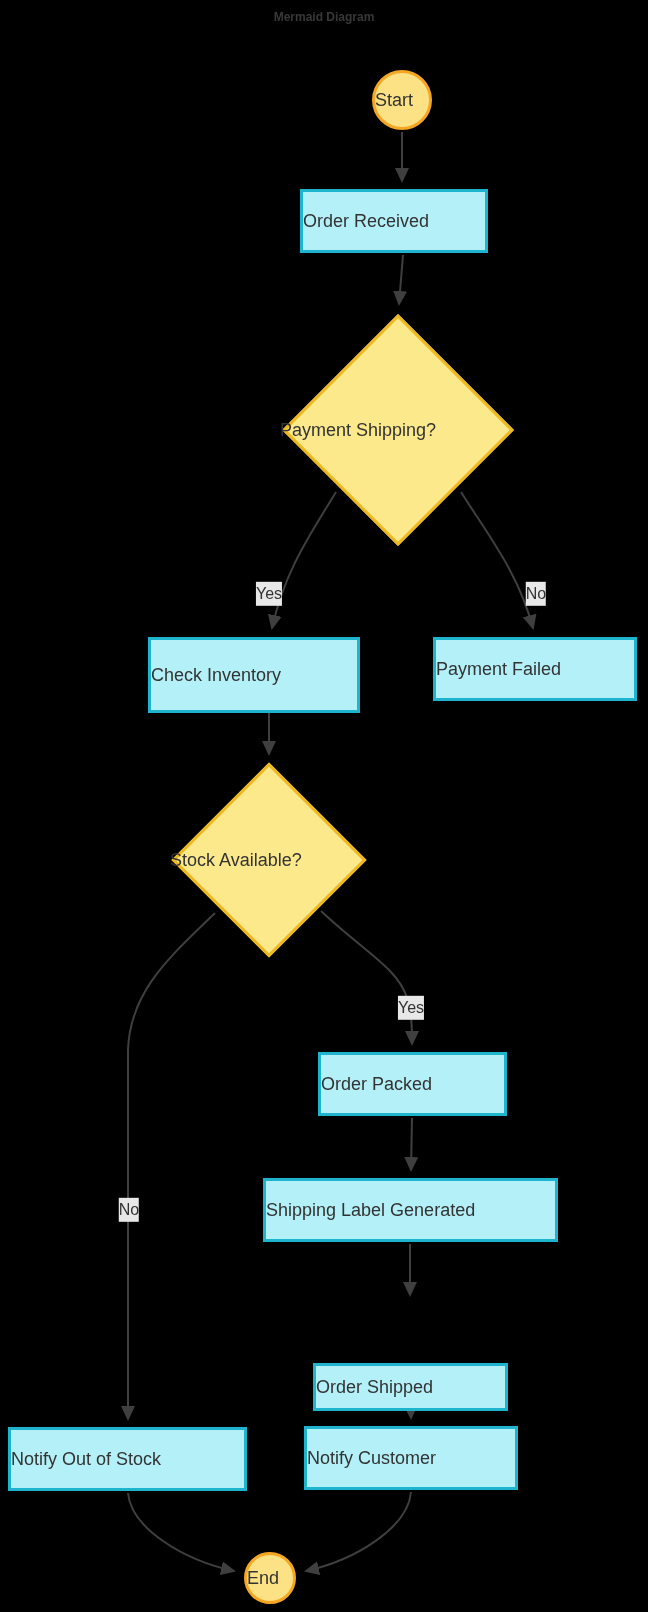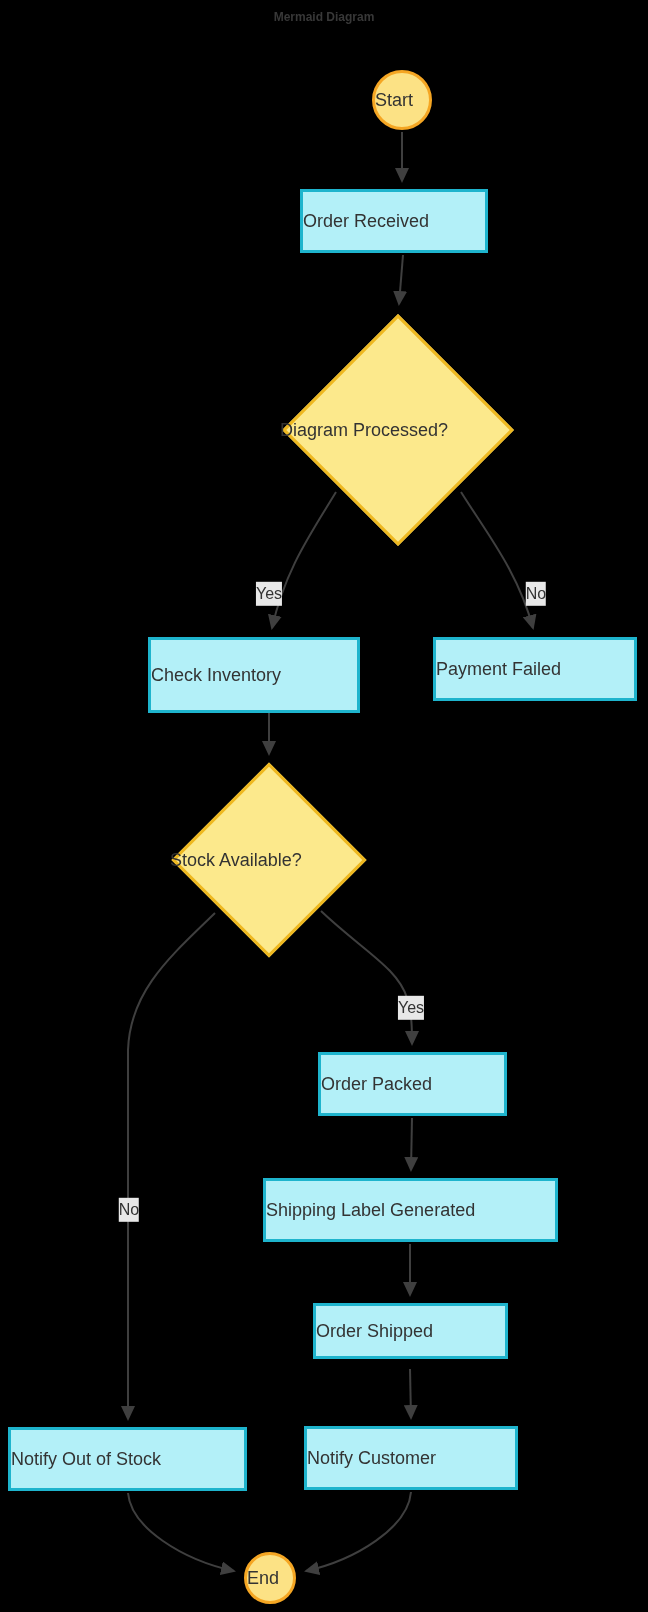--- a/index.html
+++ b/index.html
@@ -101,21 +101,21 @@
   <div class="node terminal" style="left:372px;top:70px;width:60px;height:60px">
     <span class="node-label">Start</span>
   </div>
 
   <div class="node process" style="left:300px;top:189px;width:188px;height:64px">
     <span class="node-label">Order Received</span>
   </div>
 
   <div class="node" style="left:280px;top:312px;width:236px;height:236px">
     <div class="diamond-shape" style="width:164px;height:164px"></div>
-    <span class="node-label">Diagram Processed?</span>
+    <span class="node-label">Payment Shipping?</span>
   </div>
 
   <div class="node process" style="left:148px;top:637px;width:212px;height:76px">
     <span class="node-label">Check Inventory</span>
   </div>
 
   <div class="node process" style="left:433px;top:637px;width:204px;height:64px">
     <span class="node-label">Payment Failed</span>
   </div>
 
@@ -125,21 +125,21 @@
   </div>
 
   <div class="node process" style="left:318px;top:1052px;width:189px;height:64px">
     <span class="node-label">Order Packed</span>
   </div>
 
   <div class="node process" style="left:263px;top:1178px;width:295px;height:64px">
     <span class="node-label">Shipping Label Generated</span>
   </div>
 
-  <div class="node process" style="left:313px;top:1303px;width:195px;height:56px">
+  <div class="node process" style="left:313px;top:1363px;width:195px;height:48px">
     <span class="node-label">Order Shipped</span>
   </div>
 
   <div class="node process" style="left:304px;top:1426px;width:214px;height:64px">
     <span class="node-label">Notify Customer</span>
   </div>
 
   <div class="node process" style="left:8px;top:1427px;width:239px;height:64px">
     <span class="node-label">Notify Out of Stock</span>
   </div>

